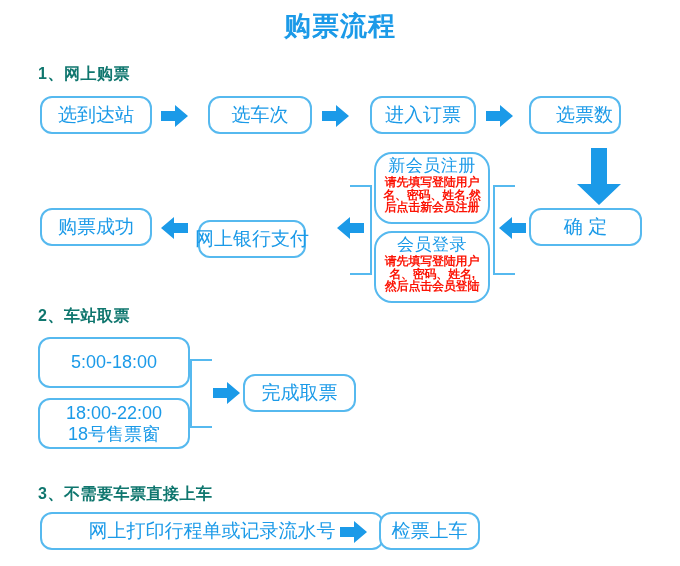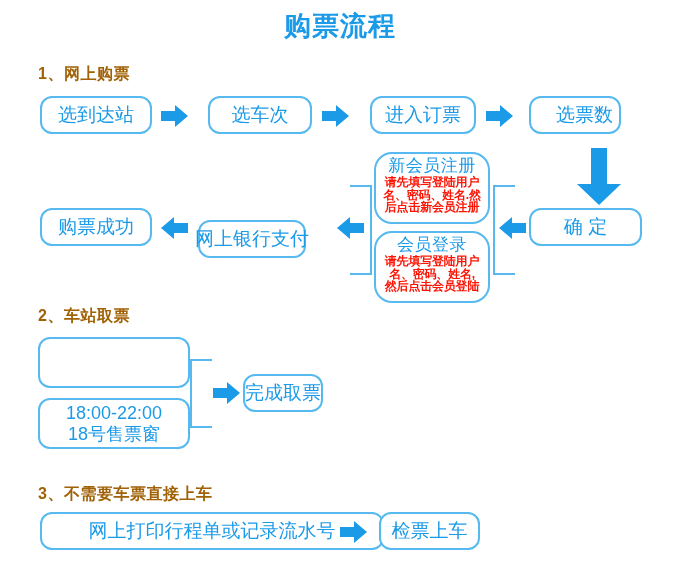--- a/index.html
+++ b/index.html
@@ -21,21 +21,21 @@
     color: #1b9ae8;
     letter-spacing: 1px;
     line-height: 32px;
   }
 
   
   .section-heading {
     position: absolute;
     font-size: 16px;
     font-weight: bold;
-    color: #a16207;
+    color: #0f766e;
     letter-spacing: 0.5px;
     white-space: nowrap;
   }
 
   
   .node {
     position: absolute;
     border: 2px solid #56b9ef;
     border-radius: 12px;
     background: #ffffff;
@@ -174,36 +174,37 @@
     <svg width="28" height="24" viewBox="0 0 28 24">
       <path d="M28,7 L14,7 L14,1 L1,12 L14,23 L14,17 L28,17 Z" fill="#1b9ae8"></path>
     </svg>
   </div>
 
   <div class="node" style="left:529px; top:208px; width:113px; height:38px;">确 定</div>
 
   <div class="section-heading" style="left:38px; top:306px;">2、车站取票</div>
 
   <div class="node two-line" style="left:38px; top:337px; width:152px; height:51px;">
+    <div>5:00-18:00</div>
   </div>
 
   <div class="node two-line" style="left:38px; top:398px; width:152px; height:51px;">
     <div>18:00-22:00</div>
     <div>18号售票窗</div>
   </div>
 
   <div class="bracket left-open" style="left:190px; top:359px; width:22px; height:69px;"></div>
 
   <div class="arrow" style="left:213px; top:381px;">
     <svg width="28" height="24" viewBox="0 0 28 24">
       <path d="M0,7 L14,7 L14,1 L27,12 L14,23 L14,17 L0,17 Z" fill="#1b9ae8"></path>
     </svg>
   </div>
 
-  <div class="node" style="left:243px; top:374px; width:80px; height:38px;">完成取票</div>
+  <div class="node" style="left:243px; top:374px; width:113px; height:38px;">完成取票</div>
 
   <div class="section-heading" style="left:38px; top:484px;">3、不需要车票直接上车</div>
 
   <div class="node" style="left:40px; top:512px; width:344px; height:38px;">网上打印行程单或记录流水号</div>
 
   <div class="arrow" style="left:340px; top:520px;">
     <svg width="28" height="24" viewBox="0 0 28 24">
       <path d="M0,7 L14,7 L14,1 L27,12 L14,23 L14,17 L0,17 Z" fill="#1b9ae8"></path>
     </svg>
   </div>

